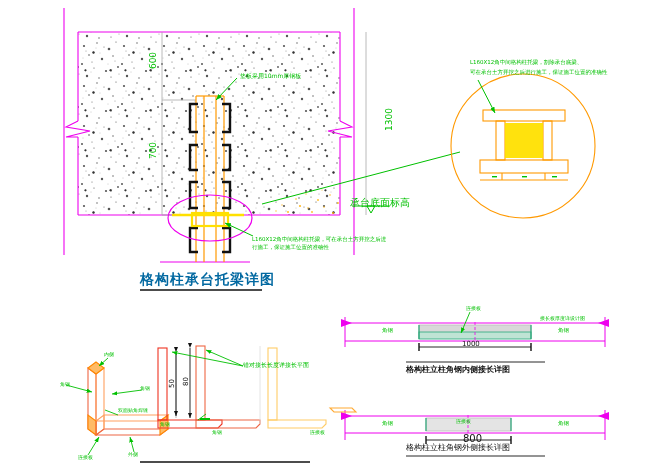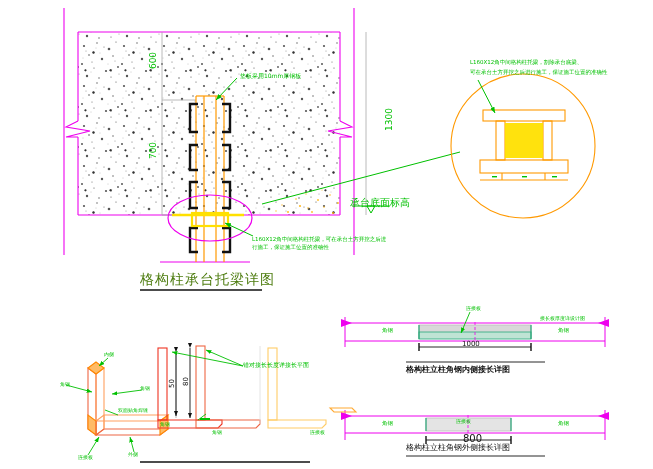--- a/index.html
+++ b/index.html
@@ -3,21 +3,21 @@
 <meta charset="utf-8">
 <title>CAD Drawing</title>
 <style>
   html,body{margin:0;padding:0;background:#ffffff;}
   body{width:653px;height:469px;position:relative;overflow:hidden;
        font-family:"DejaVu Sans","Liberation Sans",sans-serif;}
   .cad{position:absolute;left:0;top:0;width:653px;height:469px;}
   .lbl{position:absolute;white-space:nowrap;line-height:1;}
   .g{color:#00c000;}
   .blk{color:#101010;}
-  .ttl{font-weight:normal;color:#4d7c0f;letter-spacing:1px;}
+  .ttl{font-weight:bold;color:#0369a1;letter-spacing:1px;}
   .vert{transform-origin:center center;}
   svg{display:block;}
 </style>
 </head>
 <body>
 
 <div class="cad">
 
 <svg width="653" height="469" viewBox="0 0 653 469">
   <defs>

